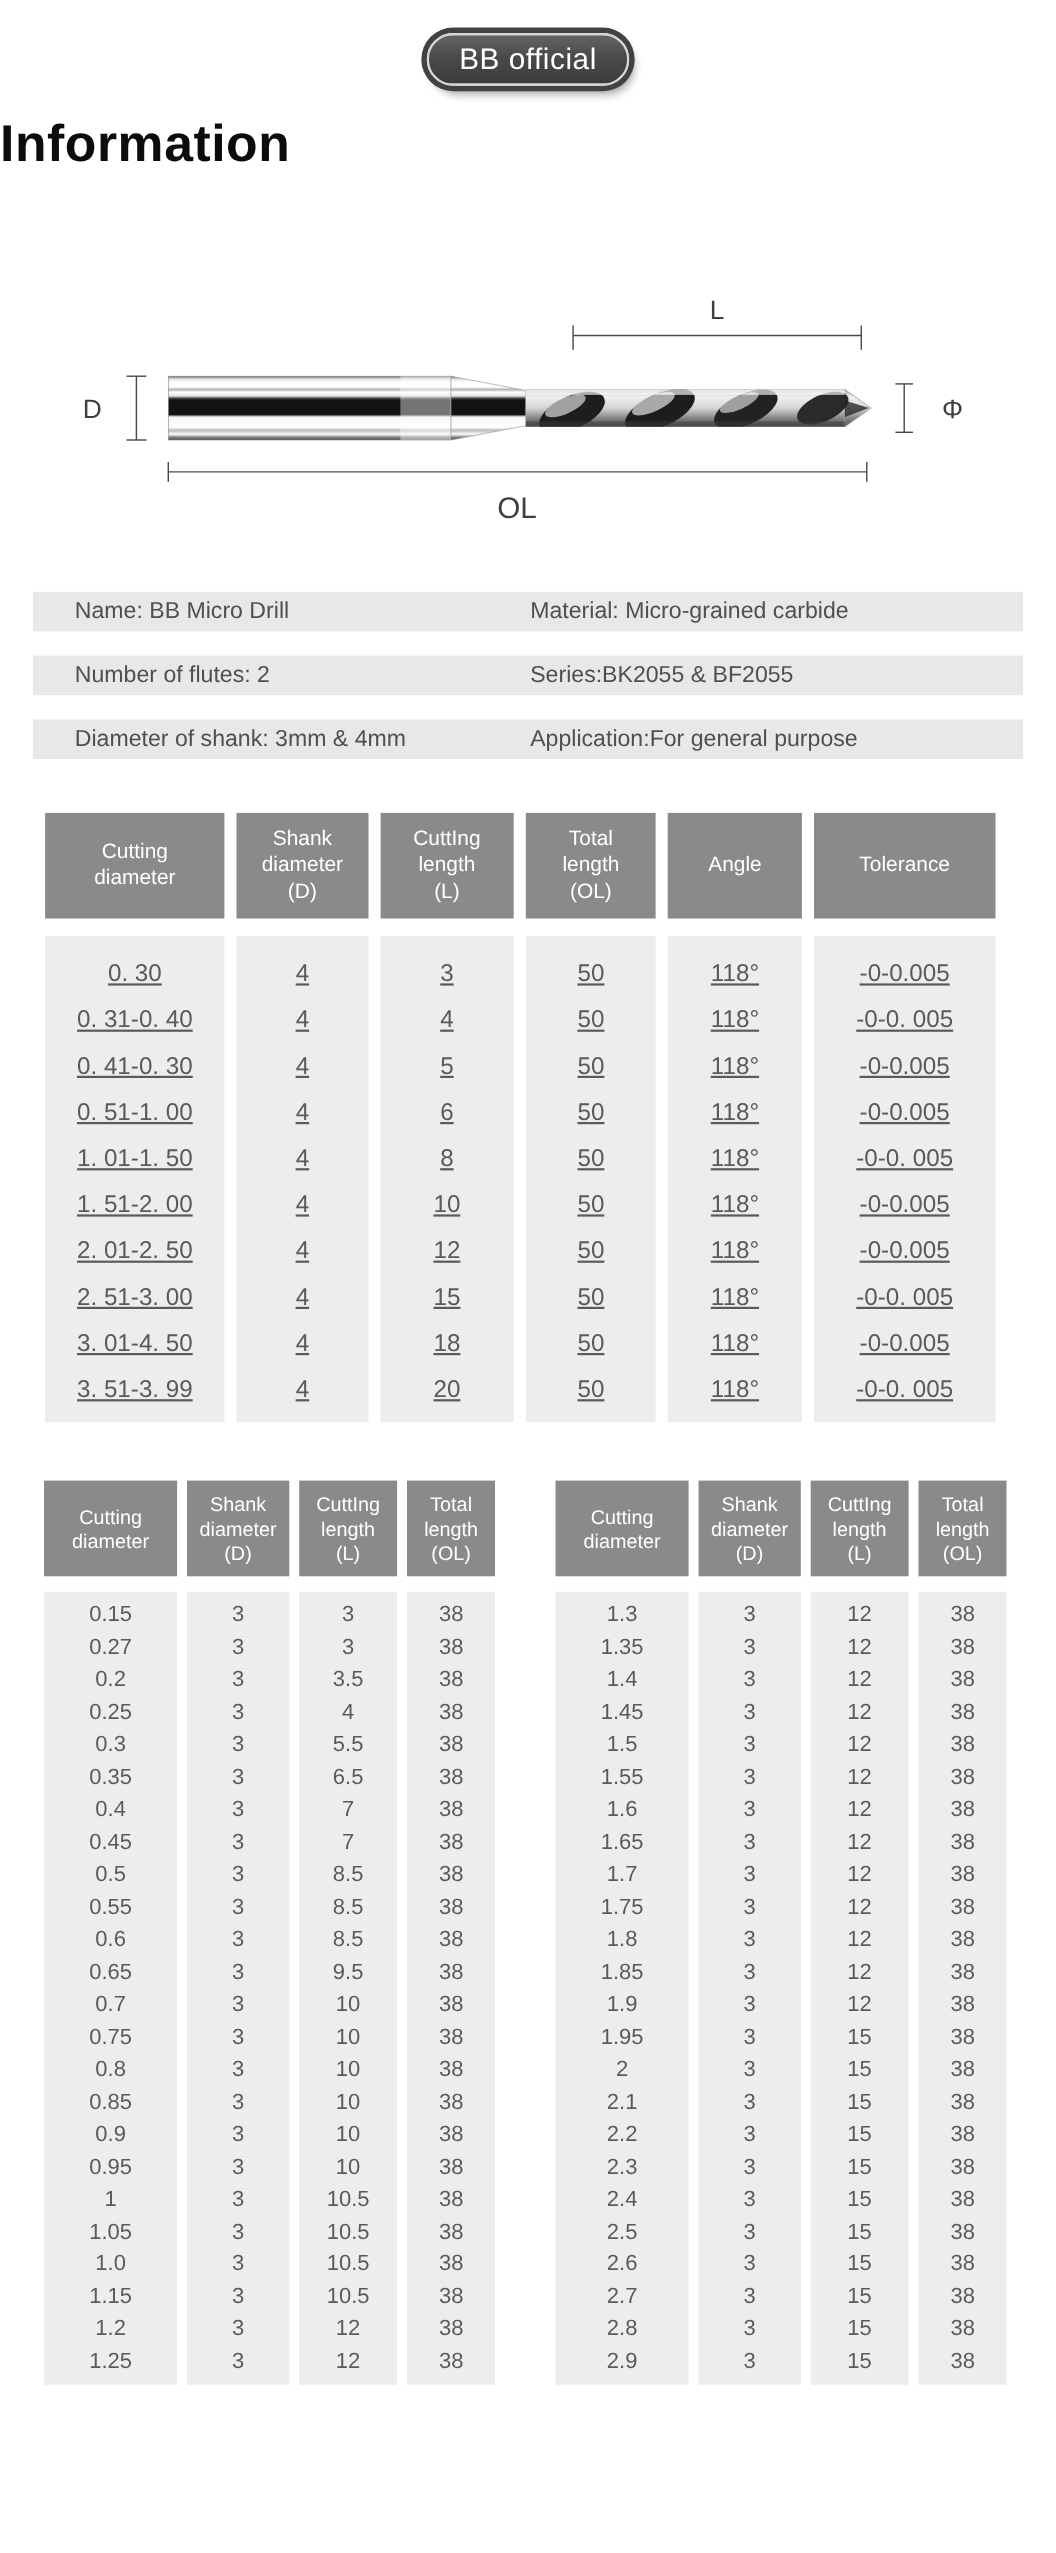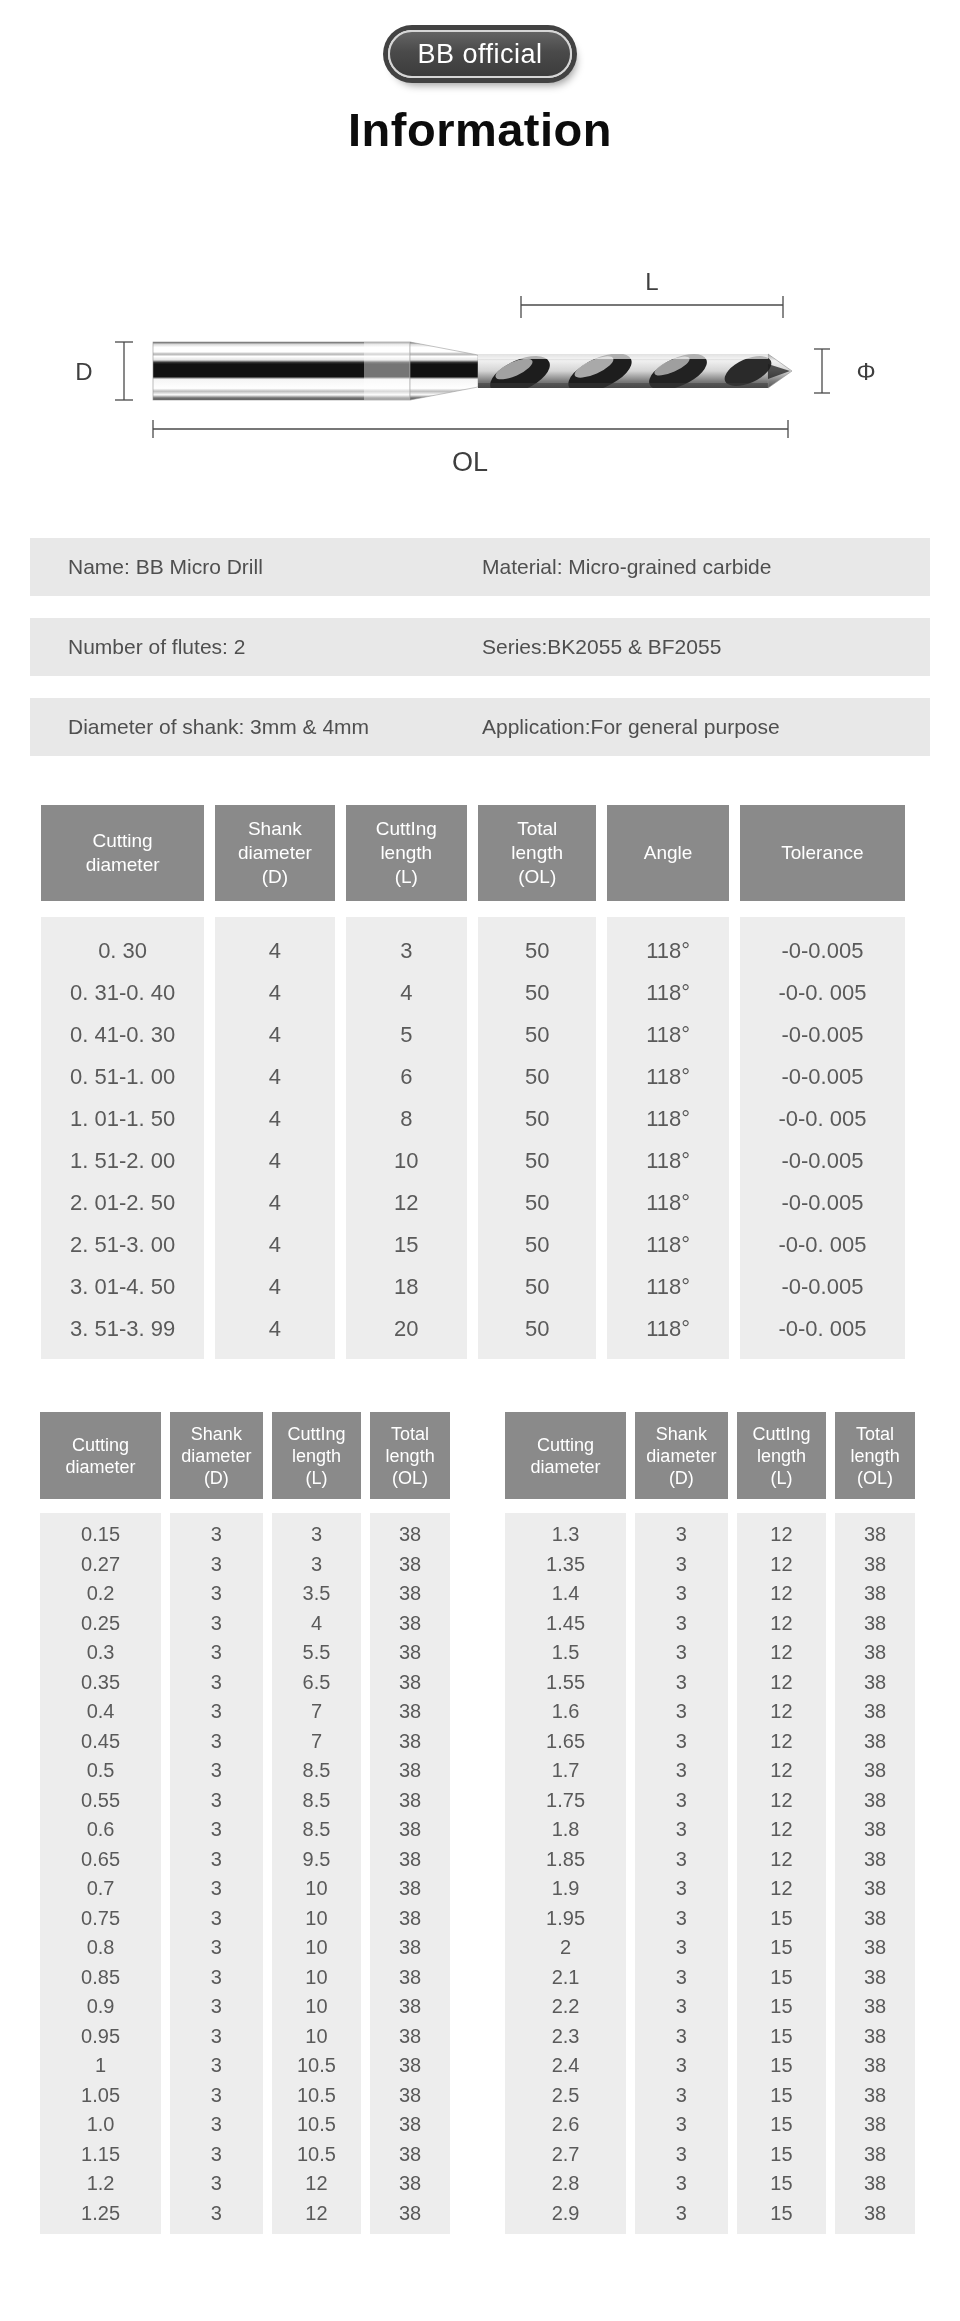--- a/index.html
+++ b/index.html
@@ -20,32 +20,32 @@
     min-width:180px;height:44px;border-radius:26px;
     background:linear-gradient(180deg,#646464 0%,#4a4a4a 45%,#3c3c3c 100%);
     border:2px solid #d6d6d6;
     box-shadow:0 0 0 5px #424242, 4px 7px 9px rgba(0,0,0,.4);
     display:flex;align-items:center;justify-content:center;
     color:#fff;font-size:27px;letter-spacing:.5px;
   }
 
   
   .title{
-    margin:26px 0 0 0;text-align:center;
+    margin:26px 0 0 0;text-align:left;
     font-size:47px;font-weight:800;color:#0c0c0c;letter-spacing:.5px;line-height:52px;
   }
 
   
   .diagram{margin-top:72px;}
   .diagram svg{display:block;}
 
   
   .info-rows{margin:30px 30px 0 30px;}
   .info-band{
-    background:var(--band-bg);height:58px;margin-bottom:22px;
+    background:var(--band-bg);height:36px;margin-bottom:22px;
     display:grid;grid-template-columns:50% 50%;align-items:center;
     color:var(--text-dark);font-size:21px;
   }
   .info-band .left{padding-left:38px;}
   .info-band .right{padding-left:2px;}
 
   
   .table{display:flex;}
   .col{display:flex;flex-direction:column;}
   .col-head{
@@ -57,21 +57,21 @@
 
   .spec-wrap{margin:49px 55px 0 41px;}
   .table--spec{gap:11px;}
   .table--spec .col:nth-child(1){flex:164 0 0;}
   .table--spec .col:nth-child(2){flex:120 0 0;}
   .table--spec .col:nth-child(3){flex:122 0 0;}
   .table--spec .col:nth-child(4){flex:119 0 0;}
   .table--spec .col:nth-child(5){flex:122 0 0;}
   .table--spec .col:nth-child(6){flex:166 0 0;}
   .table--spec .col-head{height:96px;font-size:19px;line-height:24px;}
-  .table--spec .col-body{margin-top:16px;padding:13px 0 9px 0;}
+  .table--spec .col-body{margin-top:16px;padding:13px 0 9px 0;text-decoration:underline;}
   .table--spec .cell{font-size:22px;line-height:42px;}
 
   .size-wrap{margin:53px 45px 0 40px;display:flex;gap:55px;}
   .table--size{gap:9px;flex:1;}
   .table--size .col:nth-child(1){flex:123 0 0;}
   .table--size .col:nth-child(2){flex:94 0 0;}
   .table--size .col:nth-child(3){flex:91 0 0;}
   .table--size .col:nth-child(4){flex:81 0 0;}
   .table--size .col-head{height:87px;font-size:18px;line-height:22px;}
   .table--size .col-body{margin-top:14px;padding:7px 0 6px 0;}

